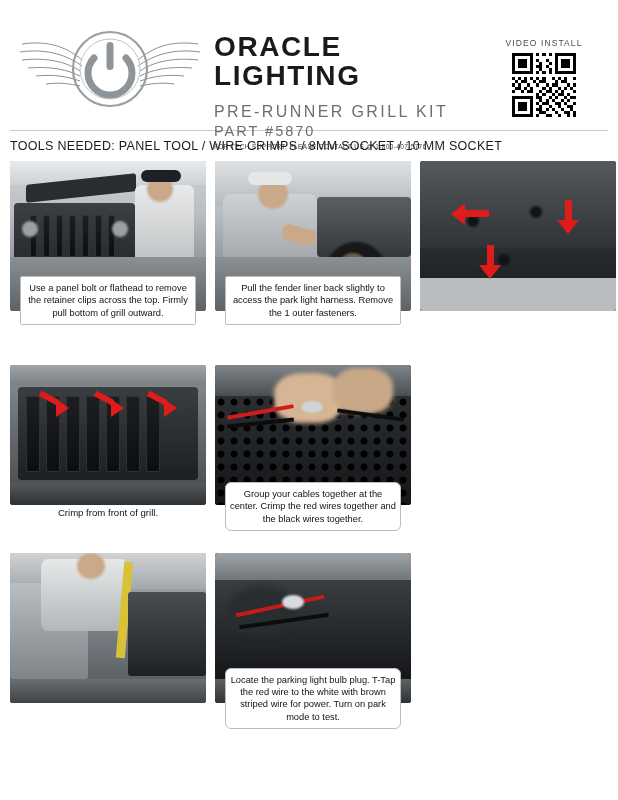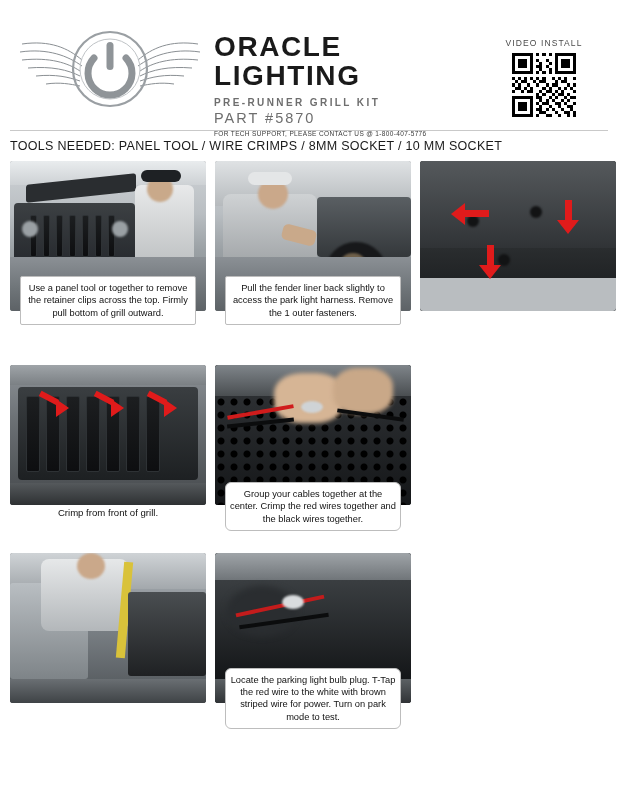--- a/index.html
+++ b/index.html
@@ -38,25 +38,25 @@
     padding-left: 4px;
   }
   .brand {
     font-size: 28px;
     letter-spacing: 1.6px;
     font-weight: bold;
     color: #1a1a1a;
     line-height: 1.05;
   }
   .subtitle {
-    font-size: 10px;
+    font-size: 16px;
     letter-spacing: 2.4px;
     color: #6e6e6e;
-    margin-top: 6px;
-    font-weight: bold;
+    margin-top: 12px;
+    font-weight: normal;
   }
   .partno {
     font-size: 14.5px;
     letter-spacing: 2.0px;
     color: #6e6e6e;
     margin-top: 2px;
   }
   .install-guide {
     font-size: 17px;
     letter-spacing: 1.4px;
@@ -405,21 +405,21 @@
           <div class="blob" style="left:52%;top:40%;width:16px;height:16px;background:#9aa0a4;filter:blur(1px);"></div>
 
           <div class="bar" style="left:4%;top:64%;width:54%;height:12%;background:#17191b;border-radius:2px;"></div>
 
           <div class="bar" style="left:64%;top:16%;width:30%;height:60%;background:linear-gradient(180deg,#e8e9ea,#b9bcbe);border-radius:6px;"></div>
           <div class="blob" style="left:70%;top:10%;width:26px;height:26px;background:#c9a98a;filter:blur(1px);"></div>
           <div class="bar" style="left:67%;top:6%;width:40px;height:12px;background:#1e2124;border-radius:6px;"></div>
           <div class="asphalt"></div>
         </div>
       </div>
-      <div class="caption">Use a panel tool or together to remove the retainer clips across the top. Firmly pull bottom of grill outward.</div>
+      <div class="caption">Use a panel bolt or flathead to remove the retainer clips across the top. Firmly pull bottom of grill outward.</div>
     </div>
 
     <div class="cell">
       <div class="photo">
         <div class="scene sky-garage">
           <div class="bar" style="left:0;top:0;width:100%;height:30%;background:linear-gradient(180deg,#dfe2e4,#b6babd);"></div>
 
           <div class="bar" style="left:52%;top:24%;width:48%;height:40%;background:linear-gradient(180deg,#5a5f63,#34383b);border-radius:4px;"></div>
 
           <div class="blob" style="left:56%;top:54%;width:62px;height:62px;background:#17181a;filter:blur(1px);"></div>

